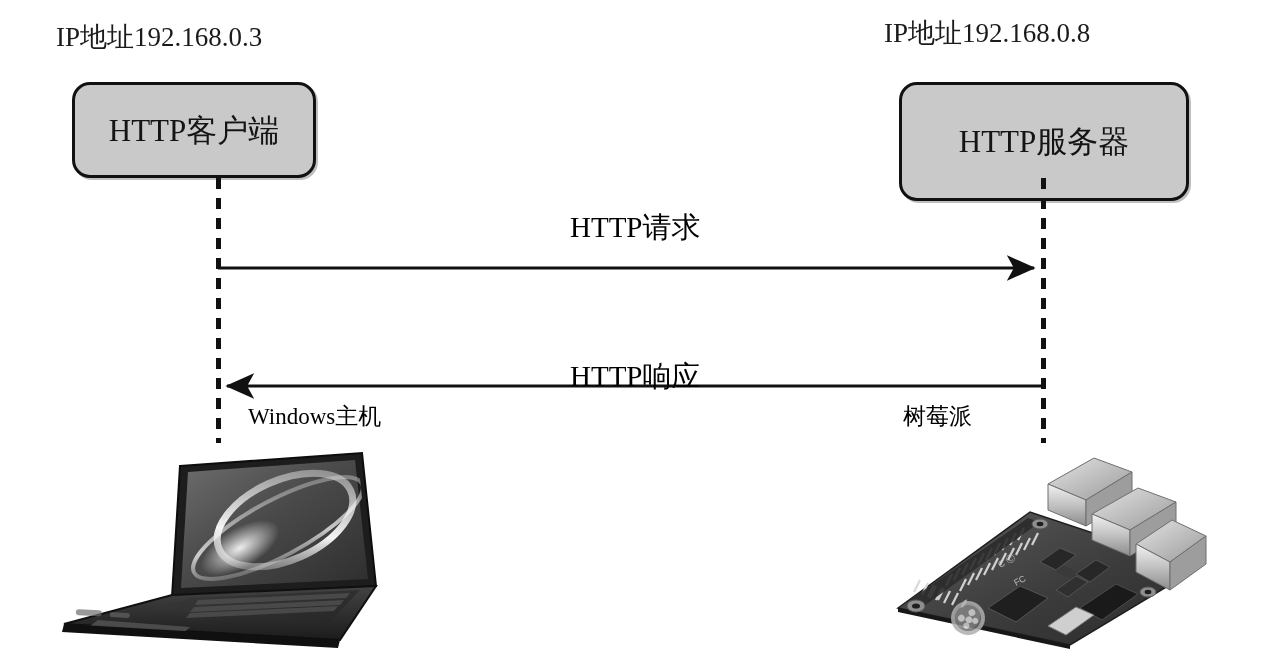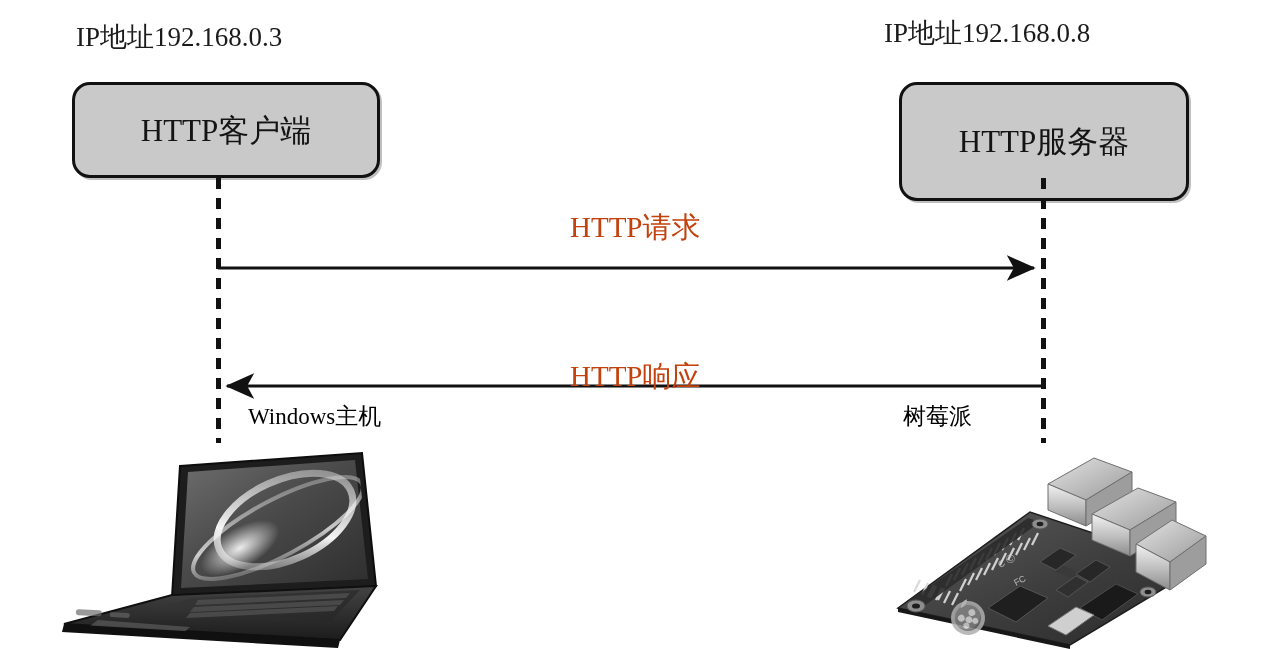--- a/index.html
+++ b/index.html
@@ -42,45 +42,45 @@
   .node-box-label {
     font-size: 31px;
     line-height: 1;
     white-space: nowrap;
     color: #141414;
   }
   .msg-label {
     font-size: 29px;
     line-height: 1;
     white-space: nowrap;
-    color: #c2410c;
+    color: #000000;
   }
   .host-label {
     font-size: 23px;
     line-height: 1;
     white-space: nowrap;
     color: #000000;
   }
 
   
   #wires { position: absolute; left: 0; top: 0; }
 
   
   .device { position: absolute; }
 </style>
 </head>
 <body>
 
 <div id="stage">
 
-  <div class="abs ip-label" style="left:76px; top:24px;">IP地址192.168.0.3</div>
+  <div class="abs ip-label" style="left:56px; top:24px;">IP地址192.168.0.3</div>
 
   <div class="abs ip-label" style="left:884px; top:20px;">IP地址192.168.0.8</div>
 
-  <div class="abs node-box" style="left:72px; top:82px; width:308px; height:96px;">
+  <div class="abs node-box" style="left:72px; top:82px; width:244px; height:96px;">
     <span class="node-box-label">HTTP客户端</span>
   </div>
 
   <div class="abs node-box" style="left:899px; top:82px; width:290px; height:119px;">
     <span class="node-box-label">HTTP服务器</span>
   </div>
 
   <svg id="wires" width="1280" height="649">
     <defs>
       <marker id="headRight" markerWidth="9" markerHeight="8" refX="8.5" refY="4" orient="auto" markerUnits="strokeWidth">

